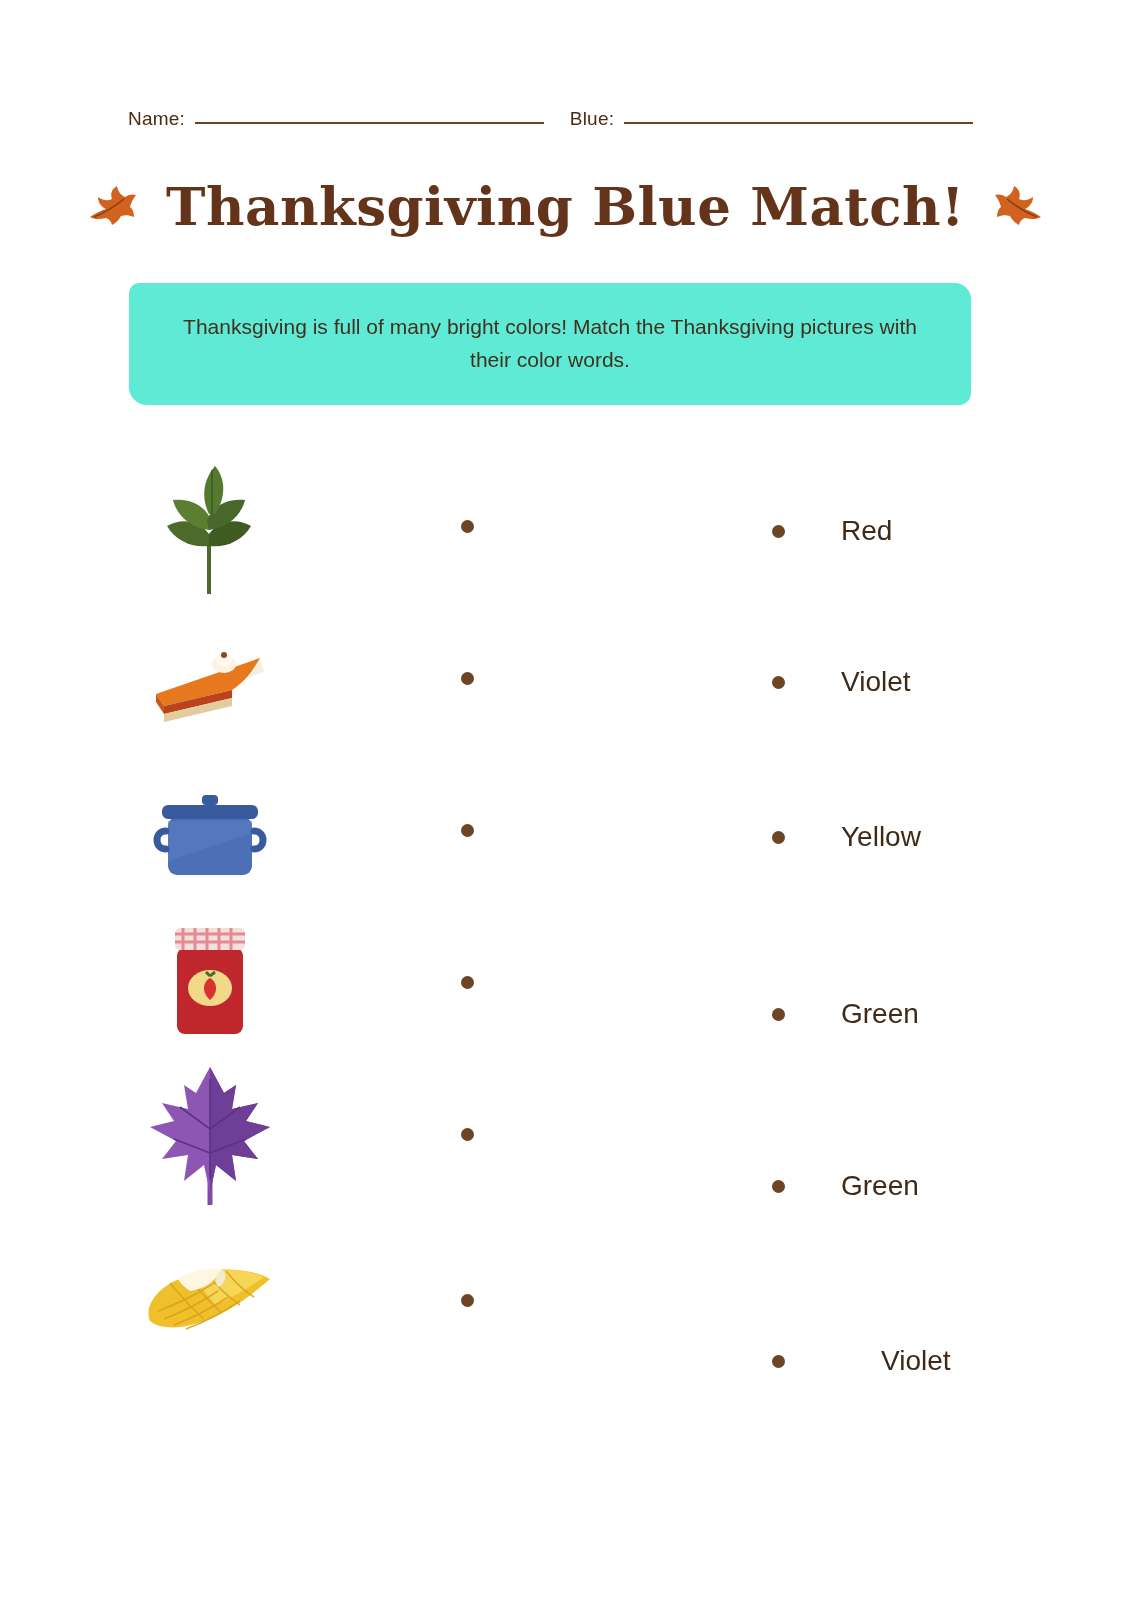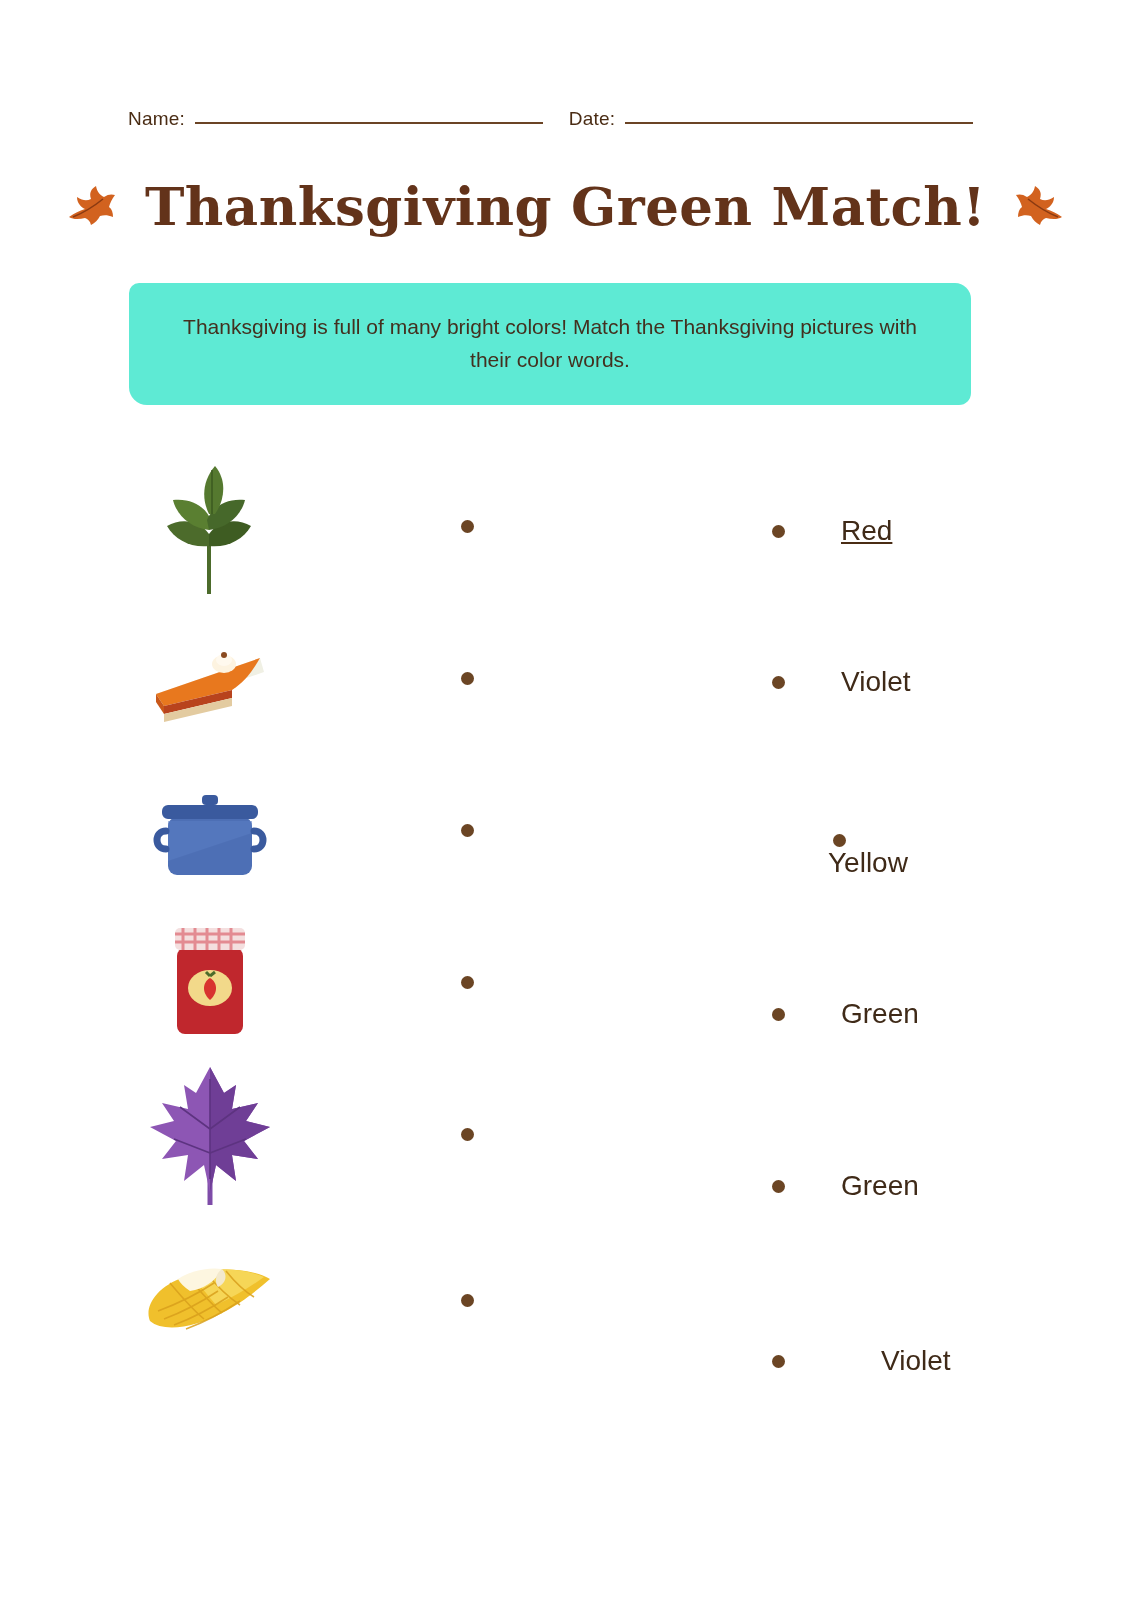--- a/index.html
+++ b/index.html
@@ -132,32 +132,32 @@
 
   svg { display: block; }
 </style>
 </head>
 <body>
 
 <div class="namedate">
   <span class="nd-label">Name:</span>
   <span class="nd-rule"></span>
   <span class="nd-gap"></span>
-  <span class="nd-label">Date:</span>
+  <span class="nd-label">Blue:</span>
   <span class="nd-rule"></span>
 </div>
 
 <div class="title-row">
   <span class="leaf-deco">
     <svg viewBox="0 0 52 46" width="52" height="46">
       <path d="M4 34 C10 30 14 28 20 26 C16 24 12 20 12 14 C18 18 22 18 26 16 C24 10 26 6 31 3 C32 9 35 12 39 14 C43 11 47 11 50 12 C47 16 45 20 44 24 C47 26 48 30 48 34 C43 32 39 32 35 33 C33 37 30 40 26 42 C25 38 23 36 20 35 C15 36 9 37 4 34 Z" fill="#d2621f"></path>
       <path d="M8 34 C18 30 28 24 38 16" stroke="#8a3a12" stroke-width="1.6" fill="none"></path>
     </svg>
   </span>
-  <span class="title">Thanksgiving Green Match!</span>
+  <span class="title">Thanksgiving Blue Match!</span>
   <span class="leaf-deco">
     <svg viewBox="0 0 52 46" width="52" height="46">
       <path d="M48 34 C42 30 38 28 32 26 C36 24 40 20 40 14 C34 18 30 18 26 16 C28 10 26 6 21 3 C20 9 17 12 13 14 C9 11 5 11 2 12 C5 16 7 20 8 24 C5 26 4 30 4 34 C9 32 13 32 17 33 C19 37 22 40 26 42 C27 38 29 36 32 35 C37 36 43 37 48 34 Z" fill="#d2621f"></path>
       <path d="M44 34 C34 30 24 24 14 16" stroke="#8a3a12" stroke-width="1.6" fill="none"></path>
     </svg>
   </span>
 </div>
 
 <div class="banner">
   <p>Thanksgiving is full of many bright colors! Match the Thanksgiving pictures with their color words.</p>
@@ -258,29 +258,29 @@
           <path d="M76 16 C86 28 98 40 110 48"></path>
           <path d="M96 14 C104 24 114 34 124 40"></path>
         </g>
         <path d="M48 22 C60 14 78 10 92 12 C86 24 74 32 60 34 C54 30 50 26 48 22 Z" fill="#fdf6e0"></path>
         <path d="M92 12 C98 18 96 26 88 30 C84 24 86 16 92 12 Z" fill="#f3e9cd"></path>
       </svg>
     </div>
     <span class="dot left-dot"></span>
   </div>
 
-  <div class="row-right" style="top:75px;text-decoration:underline;">
+  <div class="row-right" style="top:75px;">
     <span class="dot"></span>
     <span class="color-word">Red</span>
   </div>
   <div class="row-right" style="top:226px;">
     <span class="dot"></span>
     <span class="color-word">Violet</span>
   </div>
-  <div class="row-right" style="top:398px;flex-direction:column;">
+  <div class="row-right" style="top:381px;">
     <span class="dot"></span>
     <span class="color-word">Yellow</span>
   </div>
   <div class="row-right" style="top:558px;">
     <span class="dot"></span>
     <span class="color-word">Green</span>
   </div>
   <div class="row-right" style="top:730px;">
     <span class="dot"></span>
     <span class="color-word">Green</span>

